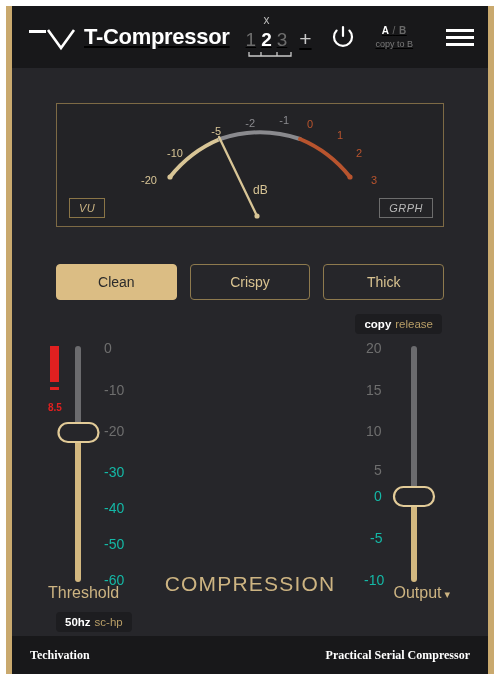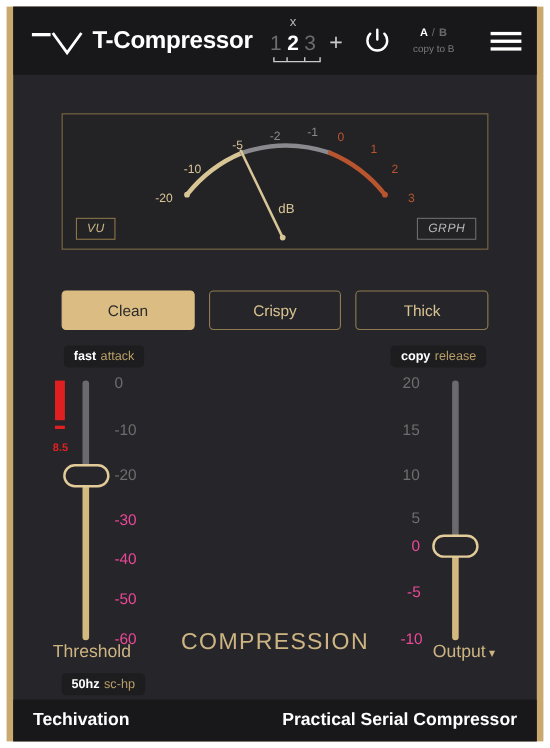--- a/index.html
+++ b/index.html
@@ -27,20 +27,21 @@
 
   
   .header {
     position: relative;
     height: 62px;
     background: #18181a;
     display: flex;
     align-items: center;
     padding: 0 14px 0 16px;
     box-sizing: border-box;
+    text-decoration: underline;
   }
   .logo-mark {
     width: 50px; height: 28px;
     position: relative;
     flex: none;
     margin-right: 6px;
   }
   .logo-bar {
     position: absolute;
     left: 1px; top: 7px;
@@ -184,21 +185,21 @@
   .gr-readout {
     position: absolute;
     left: 36px; top: 396px;
     color: #e02020;
     font-size: 10px;
     font-weight: bold;
   }
   .axis-label {
     position: absolute;
     font-size: 14px;
-    color: #ec4899;
+    color: #14b8a6;
     white-space: nowrap;
   }
   .axis-label.dim { color: #6e6e6e; }
 
   .slider-title {
     position: absolute;
     top: 578px;
     font-size: 16px;
     color: #cdb482;
     white-space: nowrap;
@@ -238,22 +239,23 @@
     width: 100%; height: 38px;
     background: #18181a;
     display: flex;
     align-items: center;
     justify-content: space-between;
     padding: 0 18px;
     box-sizing: border-box;
   }
   .footer-text {
     color: #ffffff;
-    font-size: 16px;
+    font-size: 12px;
     font-weight: bold;
+    font-family: Liberation Serif, serif;
   }
 </style>
 </head>
 <body>
 
 <div class="plugin-outer">
 <div class="plugin-inner">
 
   <div class="header">
 
@@ -331,23 +333,20 @@
     <div class="vu-tag left">VU</div>
     <div class="vu-tag right">GRPH</div>
   </div>
 
   <div class="presets">
     <div class="preset-btn active">Clean</div>
     <div class="preset-btn">Crispy</div>
     <div class="preset-btn">Thick</div>
   </div>
 
-  <div class="pill pill-attack">
-    <span class="val">fast</span><span class="lab">attack</span>
-  </div>
   <div class="pill pill-release">
     <span class="val">copy</span><span class="lab">release</span>
   </div>
 
   <div class="slider left">
     <svg width="110" height="240" viewBox="0 0 110 240">
 
       <rect x="8" y="2" width="9" height="36" fill="#e02020"></rect>
       <rect x="8" y="43" width="9" height="3" fill="#e02020"></rect>
 

